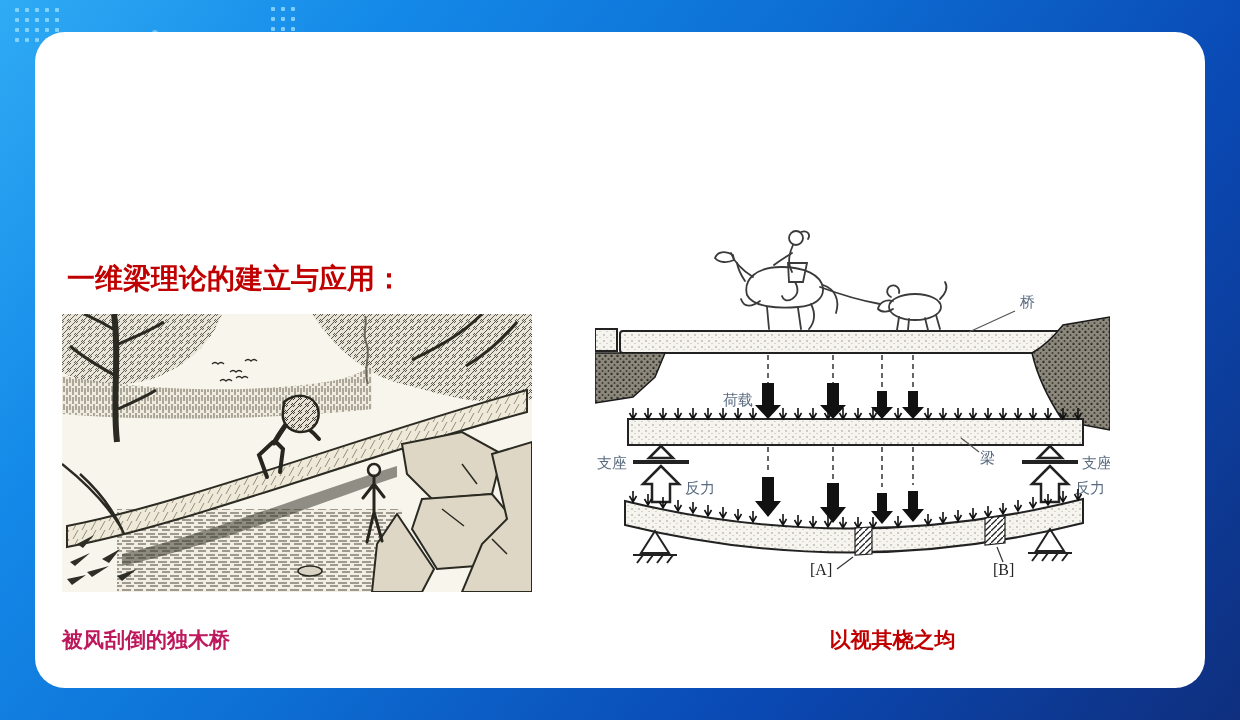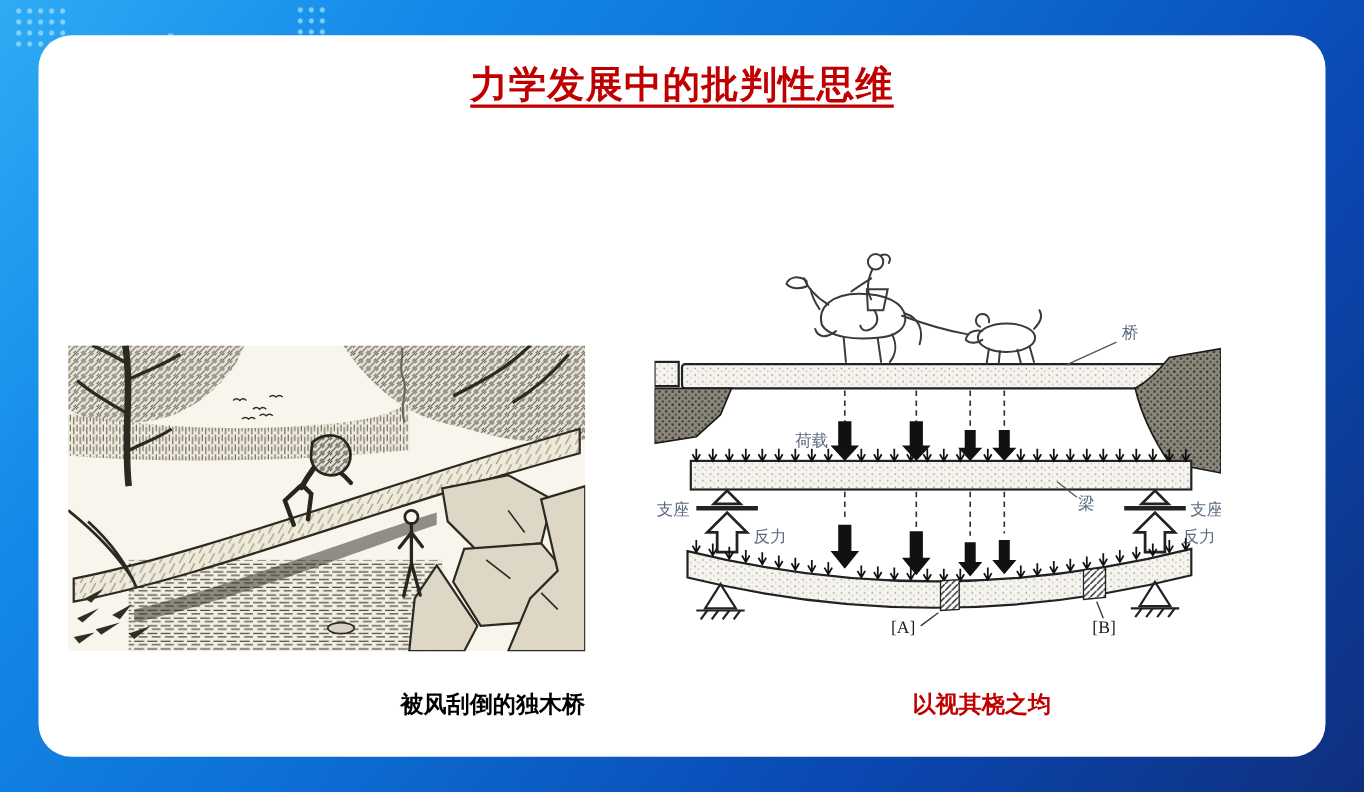--- a/index.html
+++ b/index.html
@@ -13,40 +13,40 @@
   .stray{position:absolute;width:6px;height:6px;border-radius:50%;background:rgba(160,225,255,.6);}
   .panel{position:absolute;left:35px;top:32px;width:1170px;height:656px;background:#ffffff;border-radius:30px;}
   .title{position:absolute;left:0;top:22px;width:1170px;text-align:center;
     font-size:34px;font-weight:bold;color:#c00000;letter-spacing:1px;
     text-decoration:underline;text-decoration-thickness:3px;text-underline-offset:7px;}
   .quote{position:absolute;left:43px;top:105px;width:1098px;
     font-size:27px;line-height:40px;font-weight:bold;color:#1f3a6e;}
   .subtitle{position:absolute;left:32px;top:228px;font-size:28px;font-weight:bold;color:#c00000;}
   .figL{position:absolute;left:27px;top:282px;width:470px;height:278px;}
   .figR{position:absolute;left:560px;top:193px;width:515px;height:372px;}
-  .capL{position:absolute;left:27px;top:594px;width:470px;text-align:right;
-    font-size:21px;font-weight:bold;color:#000000;}
+  .capL{position:absolute;left:27px;top:594px;width:470px;text-align:left;
+    font-size:21px;font-weight:bold;color:#be185d;}
   .capR{position:absolute;left:600px;top:594px;width:515px;text-align:center;
     font-size:21px;font-weight:bold;color:#c00000;}
   .dlabel{font-size:15px;fill:#5a6b80;}
   .ablabel{font-size:16px;fill:#222;font-family:"Liberation Serif","DejaVu Serif",serif;}
   svg{display:block;}
 </style>
 </head>
 <body>
 
 <div class="bg">
   <div class="dots dot1"></div>
   <div class="dots dot2"></div>
   <div class="stray" style="left:203px;top:56px"></div>
   <div class="stray" style="left:336px;top:76px"></div>
   <div class="stray" style="left:152px;top:30px"></div>
 
   <div class="panel">
-    <div class="title">力学发展中的批判性思维</div>
+    <div class="subtitle">一维梁理论的建立与应用：</div>
 
     <div class="figL">
       <svg width="470" height="278" viewBox="0 0 470 278">
         <defs>
           <pattern id="scrib" width="7" height="7" patternUnits="userSpaceOnUse">
             <rect width="7" height="7" fill="#e6e1d4"></rect>
             <path d="M0,7 L7,0 M-1,3 L3,-1 M4,8 L8,4" stroke="#3c3a30" stroke-width="1"></path>
           </pattern>
           <pattern id="grass" width="6" height="9" patternUnits="userSpaceOnUse">
             <rect width="6" height="9" fill="#efeadd"></rect>

